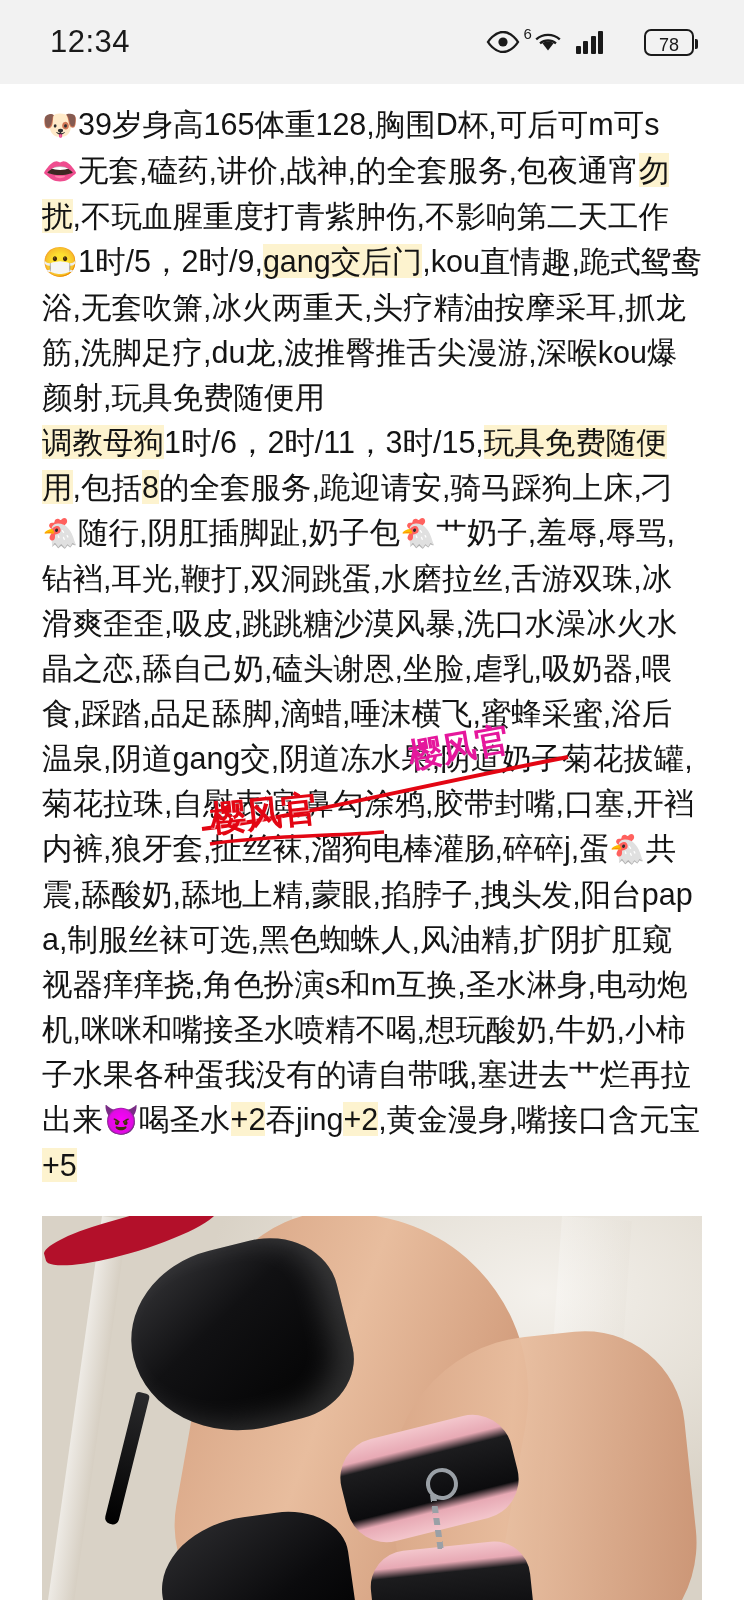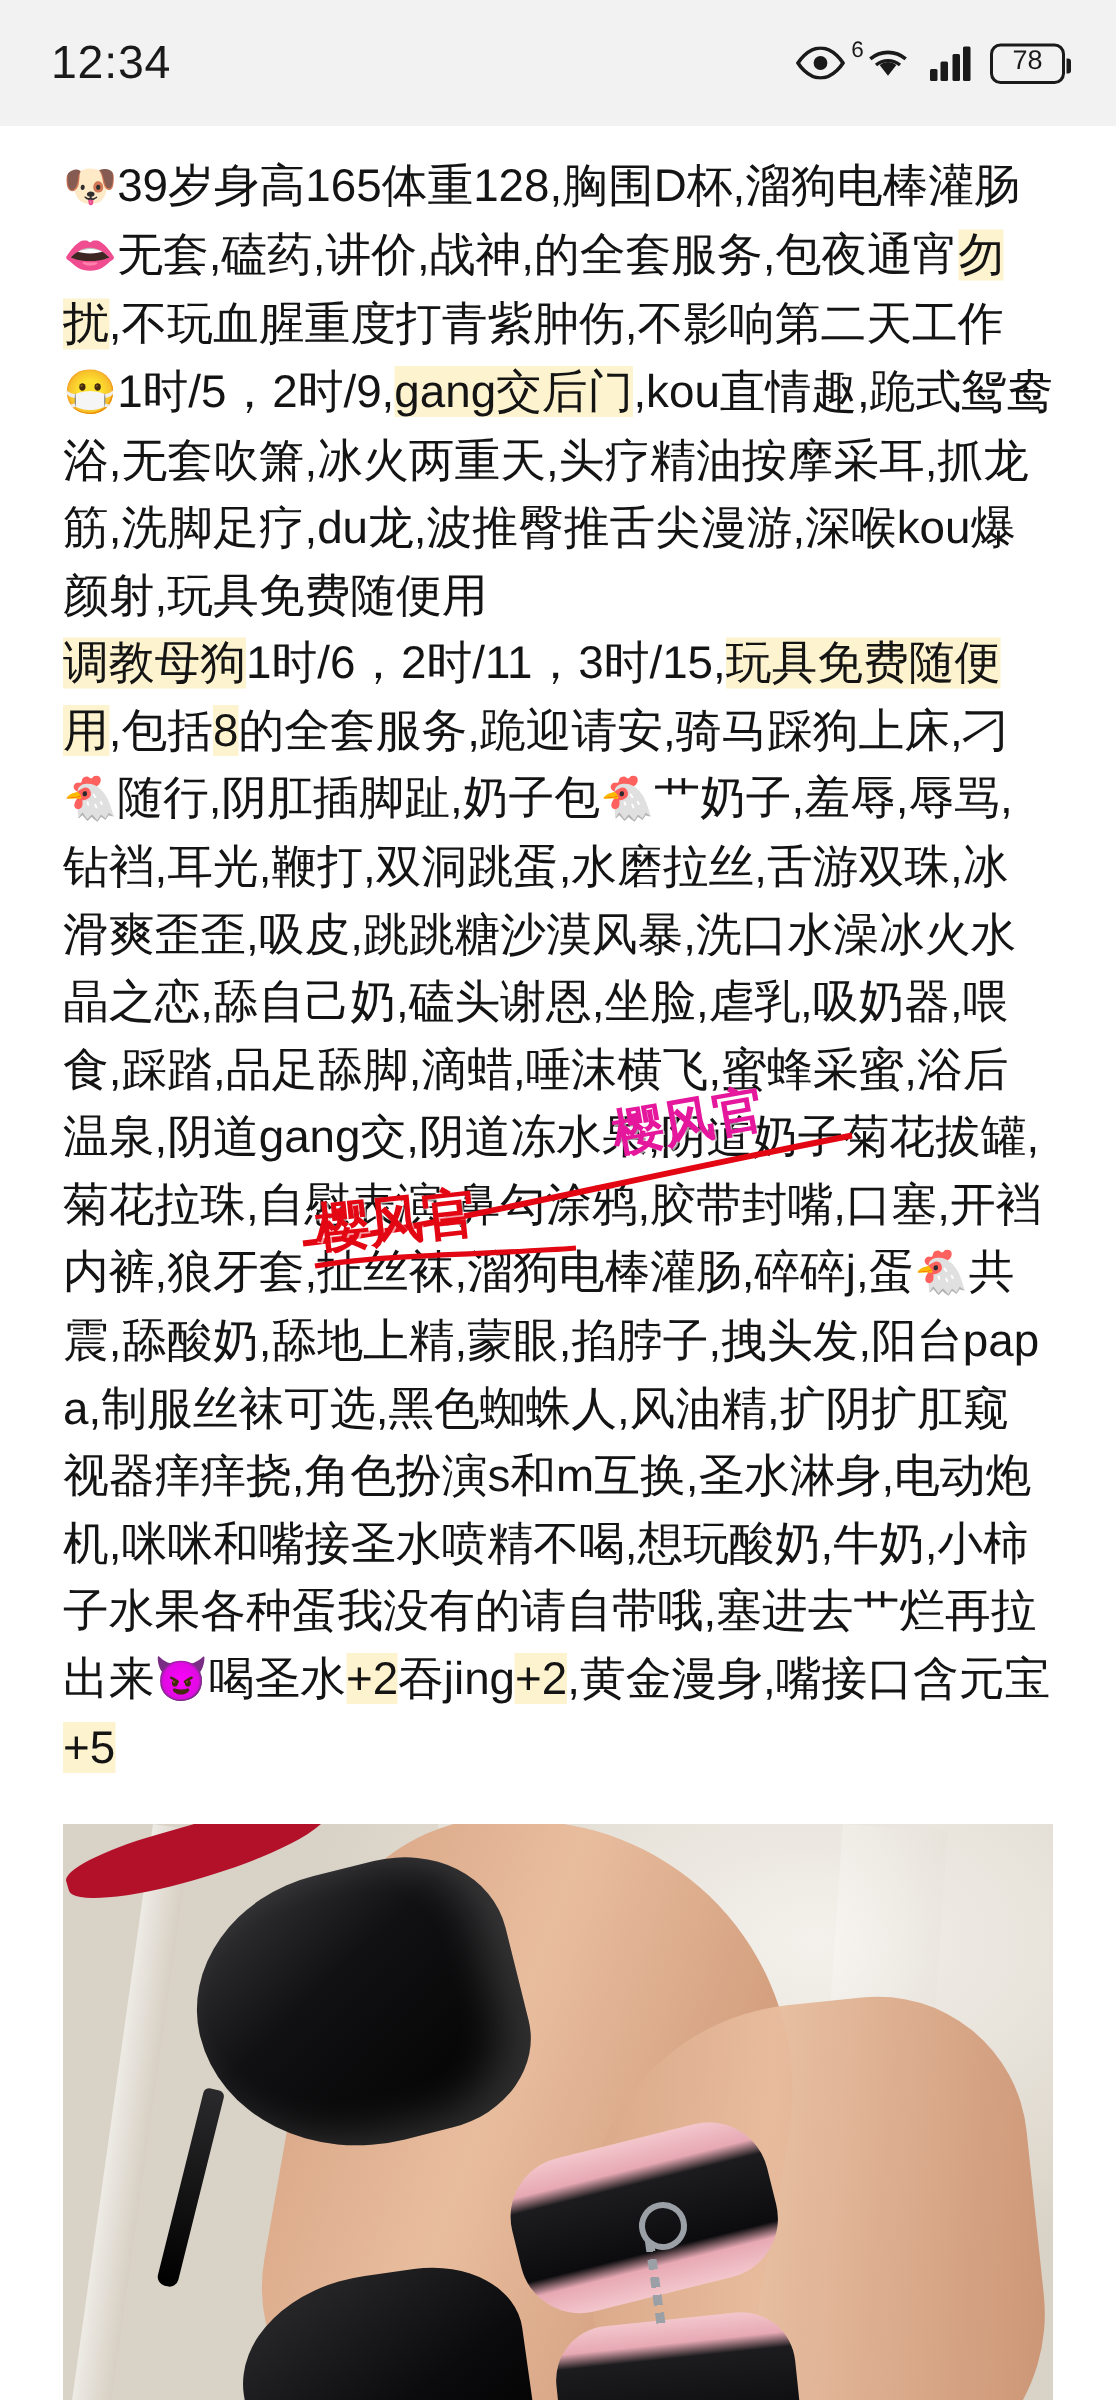--- a/index.html
+++ b/index.html
@@ -15,21 +15,21 @@
     position: relative;
   }
 
   
   .status-bar {
     height: 84px;
     background: #f2f2f2;
     display: flex;
     align-items: center;
     justify-content: space-between;
-    padding: 0 34px;
+    padding: 0 50px;
     box-sizing: border-box;
     gap: 48px;
   }
   .status-clock {
     font-size: 31px;
     color: #1a1a1a;
     letter-spacing: 0.5px;
   }
   .status-right {
     display: flex;
@@ -71,23 +71,24 @@
   .signal-bars i:nth-child(2) { height: 13px; }
   .signal-bars i:nth-child(3) { height: 18px; }
   .signal-bars i:nth-child(4) { height: 23px; }
   .battery {
     position: relative;
     width: 50px;
     height: 27px;
     border: 2.5px solid #1a1a1a;
     border-radius: 7px;
     display: flex;
-    align-items: flex-start;
+    align-items: flex-end;
     justify-content: center;
     box-sizing: border-box;
+    margin-left: 28px;
   }
   .battery:after {
     content: "";
     position: absolute;
     right: -6px;
     top: 8px;
     width: 3px;
     height: 10px;
     background: #1a1a1a;
     border-radius: 0 2px 2px 0;
@@ -277,21 +278,21 @@
         <i></i>
         <i></i>
     </span>
     <span class="battery">
       <span>78</span>
     </span>
   </div>
 </div>
 
 <div class="content">
-  <div class="post-text" id="post-body"><span class="emoji">🐶</span><span>39岁身高165体重128,胸围D杯,溜狗电棒灌肠</span>
+  <div class="post-text" id="post-body"><span class="emoji">🐶</span><span>39岁身高165体重128,胸围D杯,可后可m可s</span>
 <span class="emoji">👄</span><span>无套,磕药,讲价,战神,的全套服务,包夜通宵</span><span class="hl">勿扰</span><span>,不玩血腥重度打青紫肿伤,不影响第二天工作</span>
 <span class="emoji">😷</span><span>1时/5，2时/9,</span><span class="hl">gang交后门</span><span>,kou直情趣,跪式鸳鸯浴,无套吹箫,冰火两重天,头疗精油按摩采耳,抓龙筋,洗脚足疗,du龙,波推臀推舌尖漫游,深喉kou爆颜射,玩具免费随便用</span>
 <span class="hl">调教母狗</span><span>1时/6，2时/11，3时/15,</span><span class="hl">玩具免费随便用</span><span>,包括</span><span class="hl">8</span><span>的全套服务,跪迎请安,骑马踩狗上床,刁</span><span class="emoji">🐔</span><span>随行,阴肛插脚趾,奶子包</span><span class="emoji">🐔</span><span>艹奶子,羞辱,辱骂,钻裆,耳光,鞭打,双洞跳蛋,水磨拉丝,舌游双珠,冰滑爽歪歪,吸皮,跳跳糖沙漠风暴,洗口水澡冰火水晶之恋,舔自己奶,磕头谢恩,坐脸,虐乳,吸奶器,喂食,踩踏,品足舔脚,滴蜡,唾沫横飞,蜜蜂采蜜,浴后温泉,阴道gang交,阴道冻水果,阴道奶子菊花拔罐,菊花拉珠,自慰表演,鼻勾涂鸦,胶带封嘴,口塞,开裆内裤,狼牙套,扯丝袜,溜狗电棒灌肠,碎碎j,蛋</span><span class="emoji">🐔</span><span>共震,舔酸奶,舔地上精,蒙眼,掐脖子,拽头发,阳台papa,制服丝袜可选,黑色蜘蛛人,风油精,扩阴扩肛窥视器痒痒挠,角色扮演s和m互换,圣水淋身,电动炮机,咪咪和嘴接圣水喷精不喝,想玩酸奶,牛奶,小柿子水果各种蛋我没有的请自带哦,塞进去艹烂再拉出来</span><span class="emoji">😈</span><span>喝圣水</span><span class="hl">+2</span><span>吞jing</span><span class="hl">+2</span><span>,黄金漫身,嘴接口含元宝</span><span class="hl">+5</span></div>
 </div>
 
 <div class="photo-wrap">
   <div class="photo">
     <div class="fold f1"></div>
     <div class="fold f2"></div>
     <div class="fold f3"></div>

